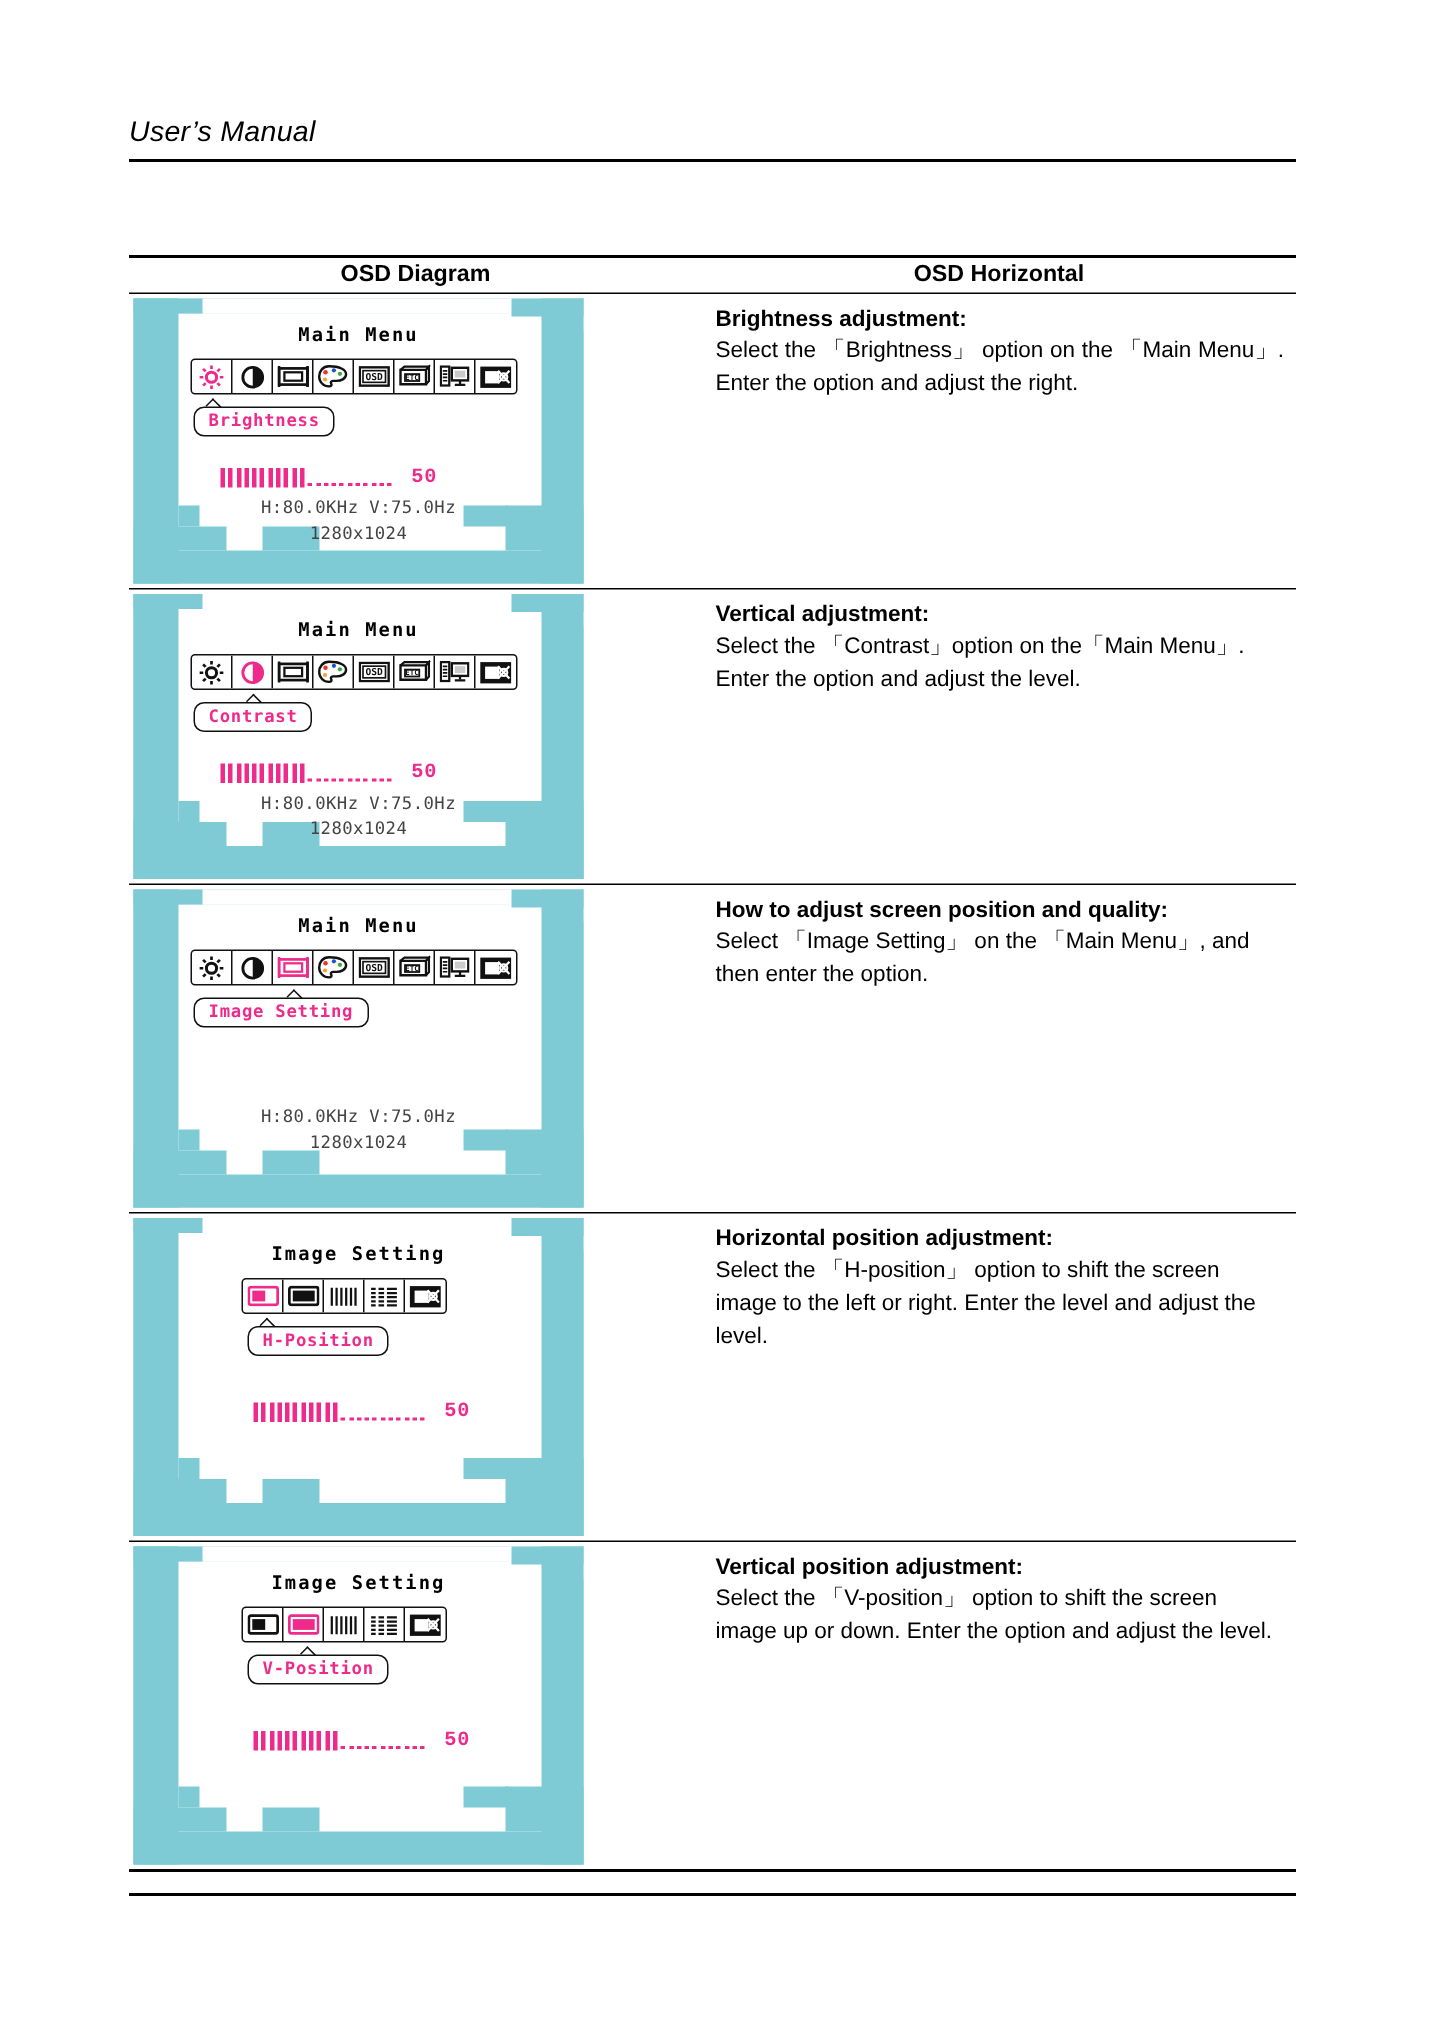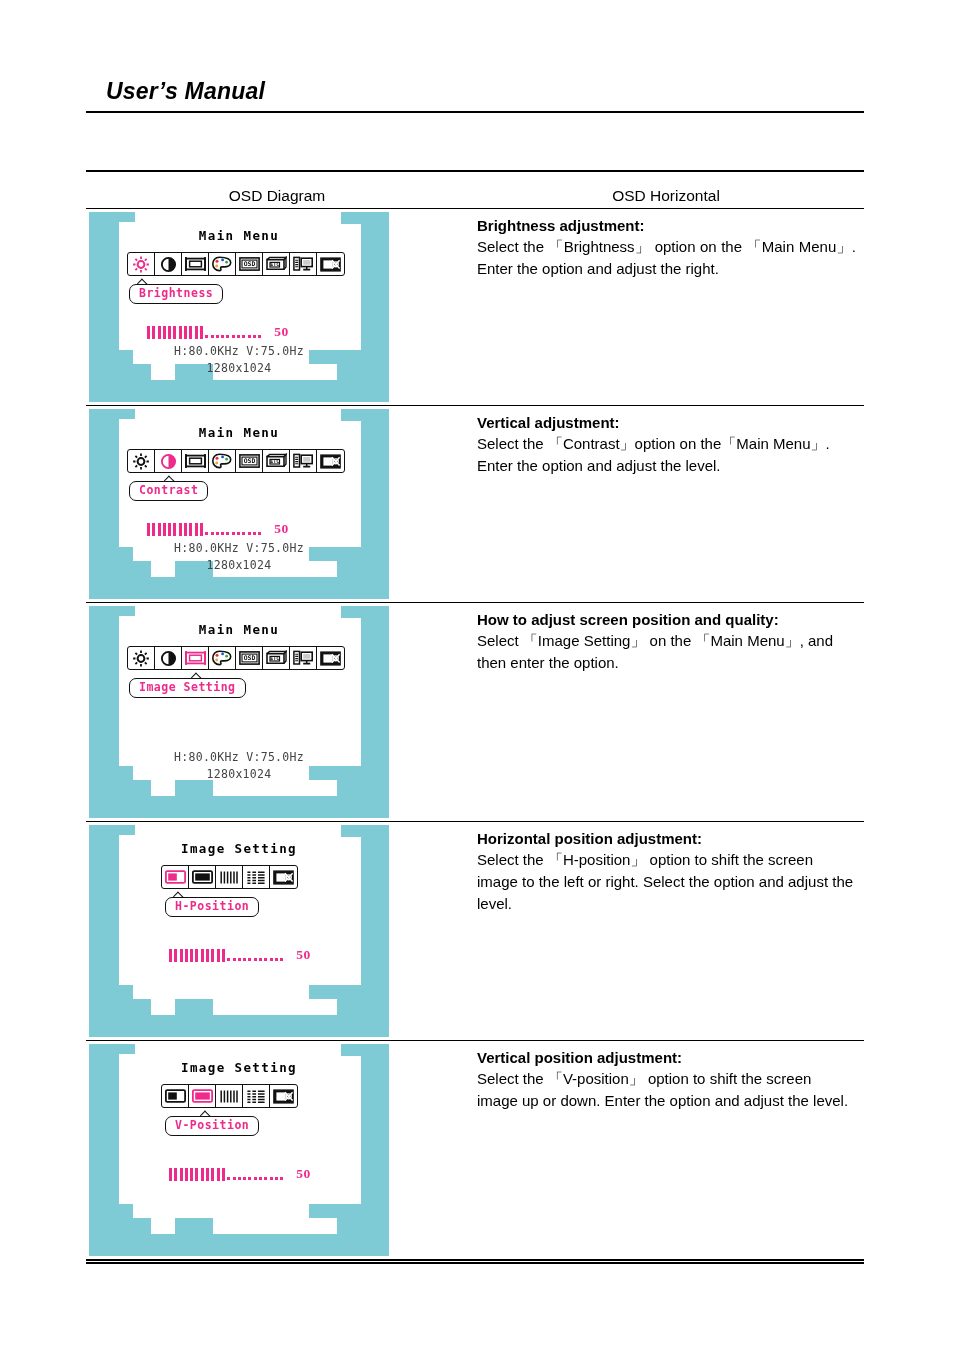--- a/index.html
+++ b/index.html
@@ -24,24 +24,23 @@
 
   
   .hdr {
     position: absolute;
     left: 86px;
     top: 78px;
     width: 778px;
   }
   .hdr-title {
     font-style: italic;
-    font-weight: bold;
-    font-size: 23px;
+    font-weight: normal;
+    font-size: 19px;
     letter-spacing: 0.2px;
-    margin-left: 20px;
   }
   .hdr-rule {
     margin-top: 6px;
     border-bottom: 2.6px solid #000;
   }
   .sect-title {
     position: absolute;
     left: 86px;
     top: 136px;
     font-weight: bold;
@@ -55,22 +54,22 @@
     left: 86px;
     top: 170px;
     width: 778px;
     border-collapse: collapse;
     table-layout: fixed;
   }
   .tbl .thead-row th {
     border-top: 2.6px solid #000;
     border-bottom: 1.6px solid #000;
     font-size: 15.5px;
-    font-weight: normal;
-    padding: 15px 0 3px 0;
+    font-weight: bold;
+    padding: 2px 0 3px 0;
     text-align: center;
   }
   .col-diagram { width: 382px; }
   .col-desc    { width: 396px; }
 
   .tbl td {
     border-bottom: 1.6px solid #000;
     vertical-align: top;
     padding: 0;
   }
@@ -181,21 +180,21 @@
     border-left: 1.5px solid #111;
     border-top: 1.5px solid #111;
     transform: rotate(45deg);
   }
 
   .bar-row {
     position: absolute;
     display: flex;
     align-items: center;
     color: var(--pink);
-    font-family: Liberation Serif, serif;
+    font-family: Liberation Mono, monospace;
   }
   .bar-solid {
     display: flex;
     gap: 2.3px;
   }
   .bar-solid i {
     display: block;
     width: 3px;
     height: 13px;
     background: var(--pink);
@@ -777,21 +776,21 @@
                     <i></i>
                   </span>
         <span class="bar-val">50</span>
       </div>
               </div>
             </div>
           </td>
           <td>
             <div class="desc-cell">
               <div class="desc-head">Horizontal position adjustment:</div>
-              <div class="desc-body">Select the 「H-position」 option to shift the screen image to the left or right. Select the option and adjust the level.</div>
+              <div class="desc-body">Select the 「H-position」 option to shift the screen image to the left or right. Enter the level and adjust the level.</div>
             </div>
           </td>
         </tr>
         <tr>
           <td>
             <div class="osd-wrap tall">
               <div class="osd-teal"></div>
               <div class="notch" style="left:20px;top:10px;width:262px;height:184px"></div>
               <div class="notch" style="left:30px;top:0px;width:270px;height:10px"></div>
               <div class="notch" style="left:46px;top:10px;width:254px;height:10px"></div>

